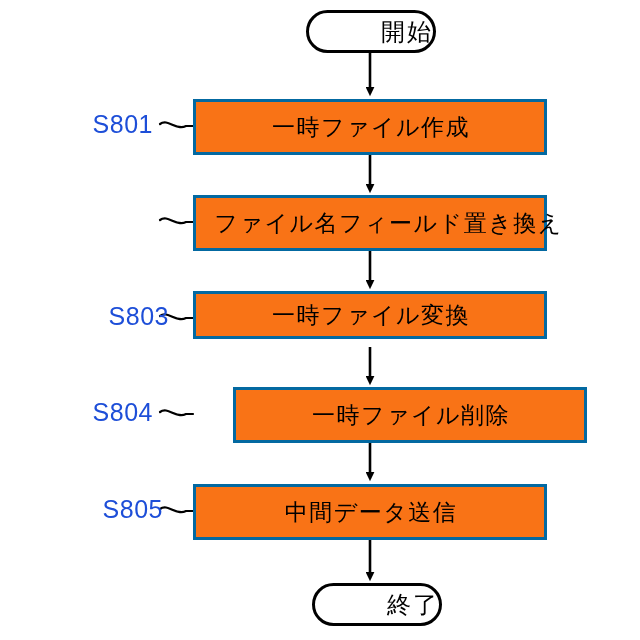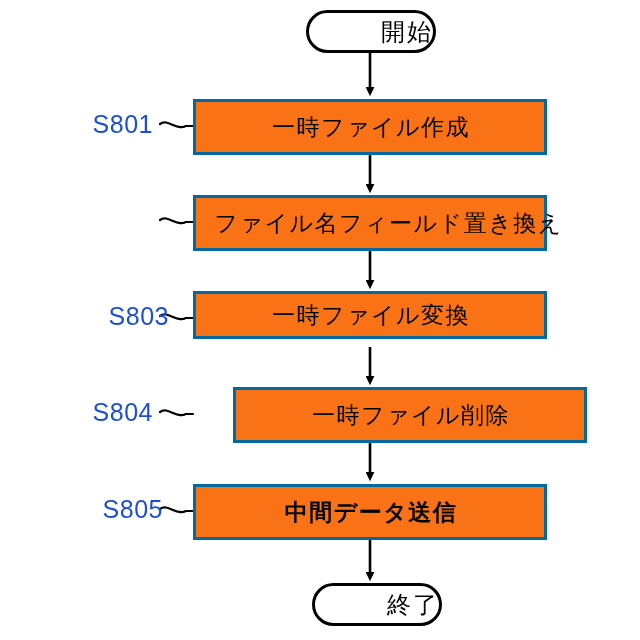--- a/index.html
+++ b/index.html
@@ -122,21 +122,21 @@
   <div class="process-box" style="left:193px; top:291px; width:354px; height:48px;">
     <span class="process-label">一時ファイル変換</span>
   </div>
 
   <div class="step-caption" style="left:58px; top:400px; width:95px;text-align:right;">S804</div>
   <div class="process-box" style="left:193px; top:387px; width:354px; height:56px;margin-left:40px;">
     <span class="process-label">一時ファイル削除</span>
   </div>
 
   <div class="step-caption" style="left:68px; top:497px; width:95px;">S805</div>
-  <div class="process-box" style="left:193px; top:484px; width:354px; height:56px;font-weight:bold;">
+  <div class="process-box" style="left:193px; top:484px; width:354px; height:56px;">
     <span class="process-label">中間データ送信</span>
   </div>
 
   <div class="terminator" style="left:312px; top:583px; width:130px; height:43px;">
     <span class="terminator-label">終了</span>
   </div>
 
 </div>
 
 </body></html>

